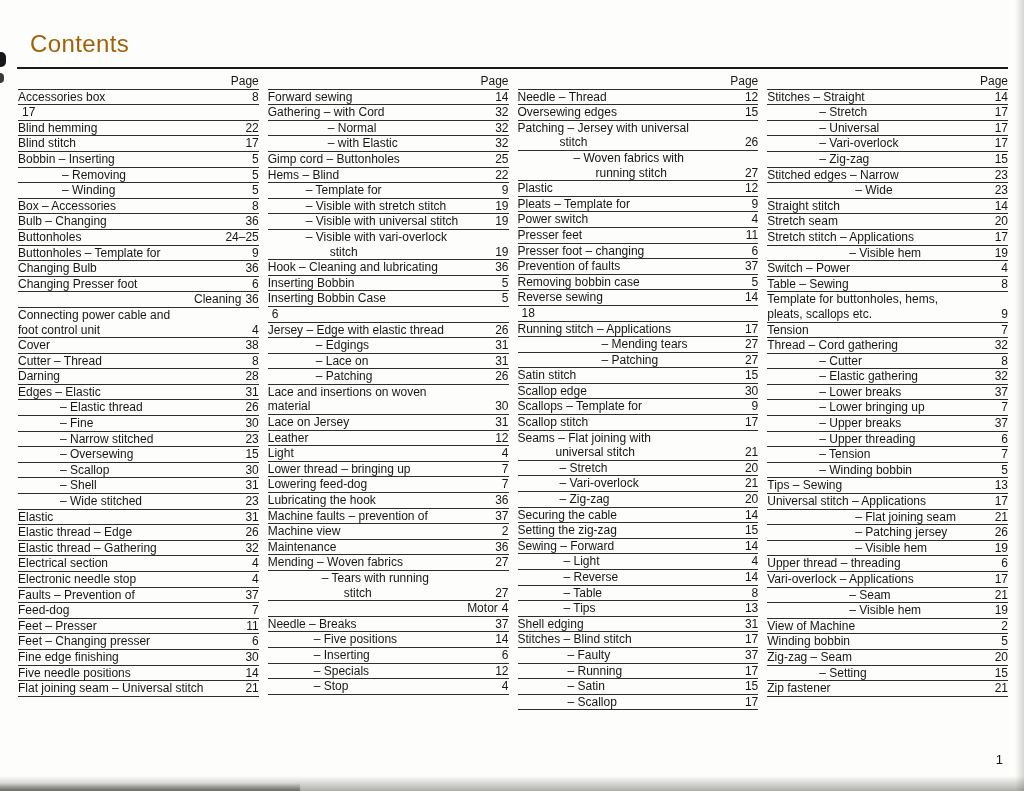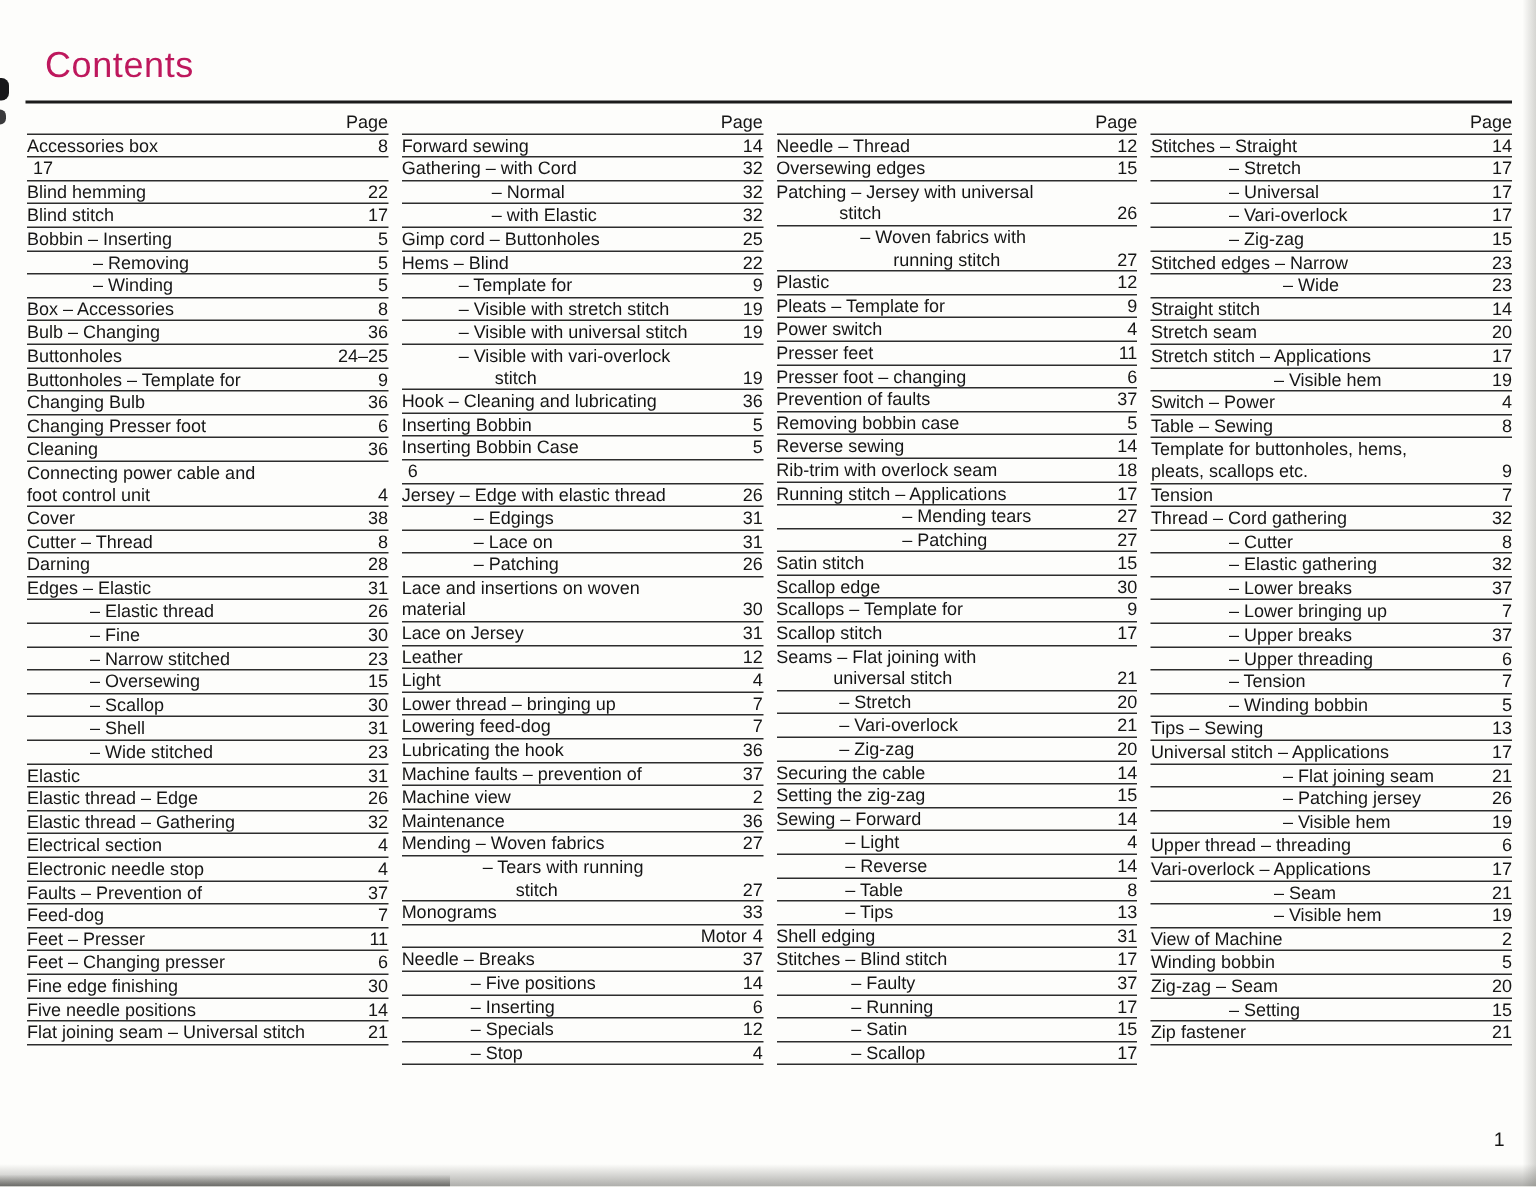--- a/index.html
+++ b/index.html
@@ -11,21 +11,21 @@
     font-family: "Liberation Sans", sans-serif;
     color: #161616;
     overflow: hidden;
   }
   .page { position: absolute; inset: 0; background: #fdfdfb; }
   .title {
     font-size: 24px;
     font-weight: 400;
     letter-spacing: 0.4px;
     margin: 30px 0 0 30px;
-    color: #be185d;
+    color: #a16207;
   }
   .rule { height: 2px; background: #1b1b1b; margin: 9px 16px 0 17px; }
   .cols {
     display: flex;
     gap: 9px;
     margin: 5px 16px 0 18px;
     align-items: flex-start;
   }
   .col { flex: 1 1 0; min-width: 0; }
   .row {
@@ -117,21 +117,21 @@
         </div>
         <div class="row">
           <span class="txt" style="margin-left: 0px; padding-left: 22px; text-indent: -22px;">Changing Bulb</span>
           <span class="pg">36</span>
         </div>
         <div class="row">
           <span class="txt" style="margin-left: 0px; padding-left: 22px; text-indent: -22px;">Changing Presser foot</span>
           <span class="pg">6</span>
         </div>
         <div class="row">
-          <span class="txt" style="margin-left: 0px; padding-left: 22px; text-indent: -22px;">Cleaning</span>
+          <span class="txt" style="margin-left: 0px; padding-left: 22px; text-indent: -22px; text-align: right;">Cleaning</span>
           <span class="pg">36</span>
         </div>
         <div class="row">
           <span class="txt" style="margin-left: 0px; padding-left: 0px; text-indent: 0px;">Connecting power cable and
 foot control unit</span>
           <span class="pg">4</span>
         </div>
         <div class="row">
           <span class="txt" style="margin-left: 0px; padding-left: 22px; text-indent: -22px;">Cover</span>
           <span class="pg">38</span>
@@ -345,24 +345,20 @@
         <div class="row">
           <span class="txt" style="margin-left: 0px; padding-left: 22px; text-indent: -22px;">Mending – Woven fabrics</span>
           <span class="pg">27</span>
         </div>
         <div class="row">
           <span class="txt" style="margin-left: 54px; padding-left: 22px; text-indent: -22px;">– Tears with running
 stitch</span>
           <span class="pg">27</span>
         </div>
         <div class="row">
-          <span class="txt" style="margin-left: 0px; padding-left: 22px; text-indent: -22px;">Monograms</span>
-          <span class="pg">33</span>
-        </div>
-        <div class="row">
           <span class="txt" style="margin-left: 0px; padding-left: 22px; text-indent: -22px; text-align: right;">Motor</span>
           <span class="pg">4</span>
         </div>
         <div class="row">
           <span class="txt" style="margin-left: 0px; padding-left: 22px; text-indent: -22px;">Needle – Breaks</span>
           <span class="pg">37</span>
         </div>
         <div class="row">
           <span class="txt" style="margin-left: 46px; padding-left: 22px; text-indent: -22px;">– Five positions</span>
           <span class="pg">14</span>
@@ -428,21 +424,20 @@
         </div>
         <div class="row">
           <span class="txt" style="margin-left: 0px; padding-left: 22px; text-indent: -22px;">Removing bobbin case</span>
           <span class="pg">5</span>
         </div>
         <div class="row">
           <span class="txt" style="margin-left: 0px; padding-left: 22px; text-indent: -22px;">Reverse sewing</span>
           <span class="pg">14</span>
         </div>
         <div class="row">
-          <span class="txt" style="margin-left: 0px; padding-left: 22px; text-indent: -22px;">Rib-trim with overlock seam</span>
           <span class="pg">18</span>
         </div>
         <div class="row">
           <span class="txt" style="margin-left: 0px; padding-left: 22px; text-indent: -22px;">Running stitch – Applications</span>
           <span class="pg">17</span>
         </div>
         <div class="row">
           <span class="txt" style="margin-left: 84px; padding-left: 22px; text-indent: -22px;">– Mending tears</span>
           <span class="pg">27</span>
         </div>

